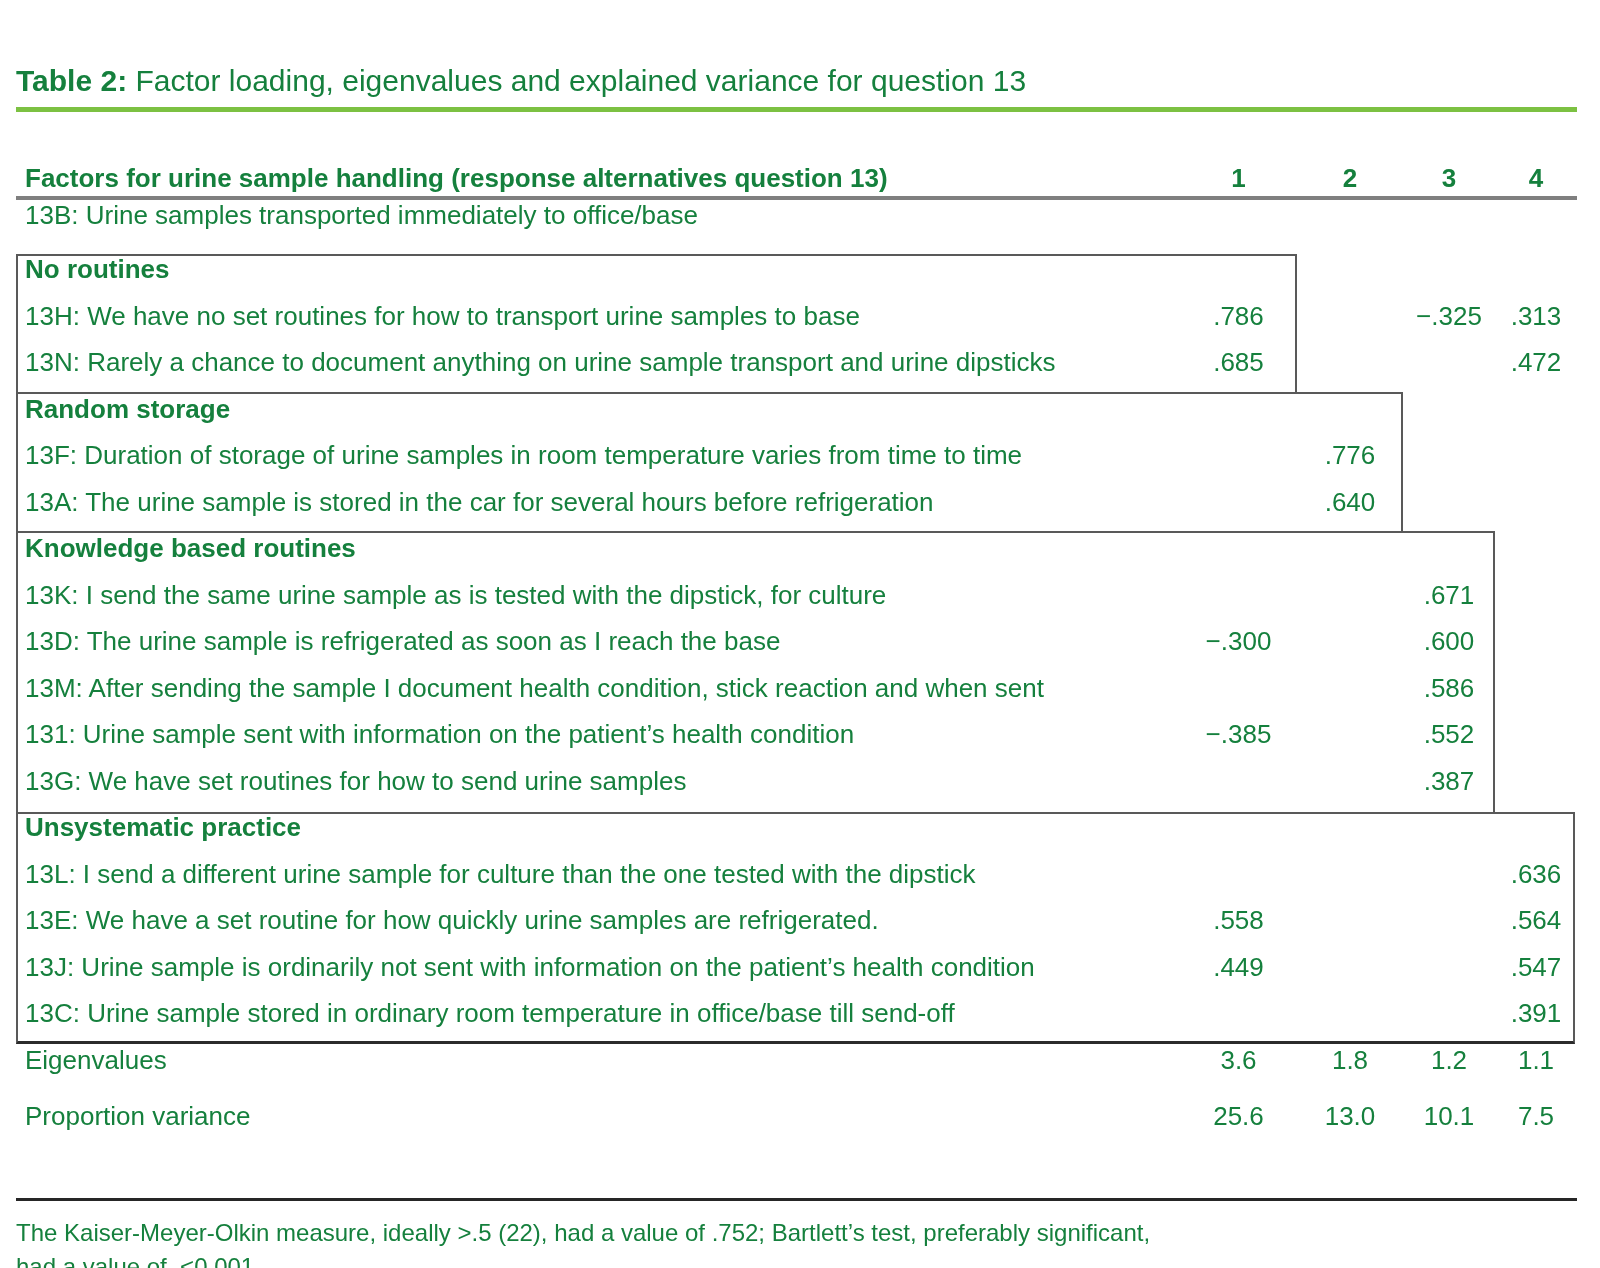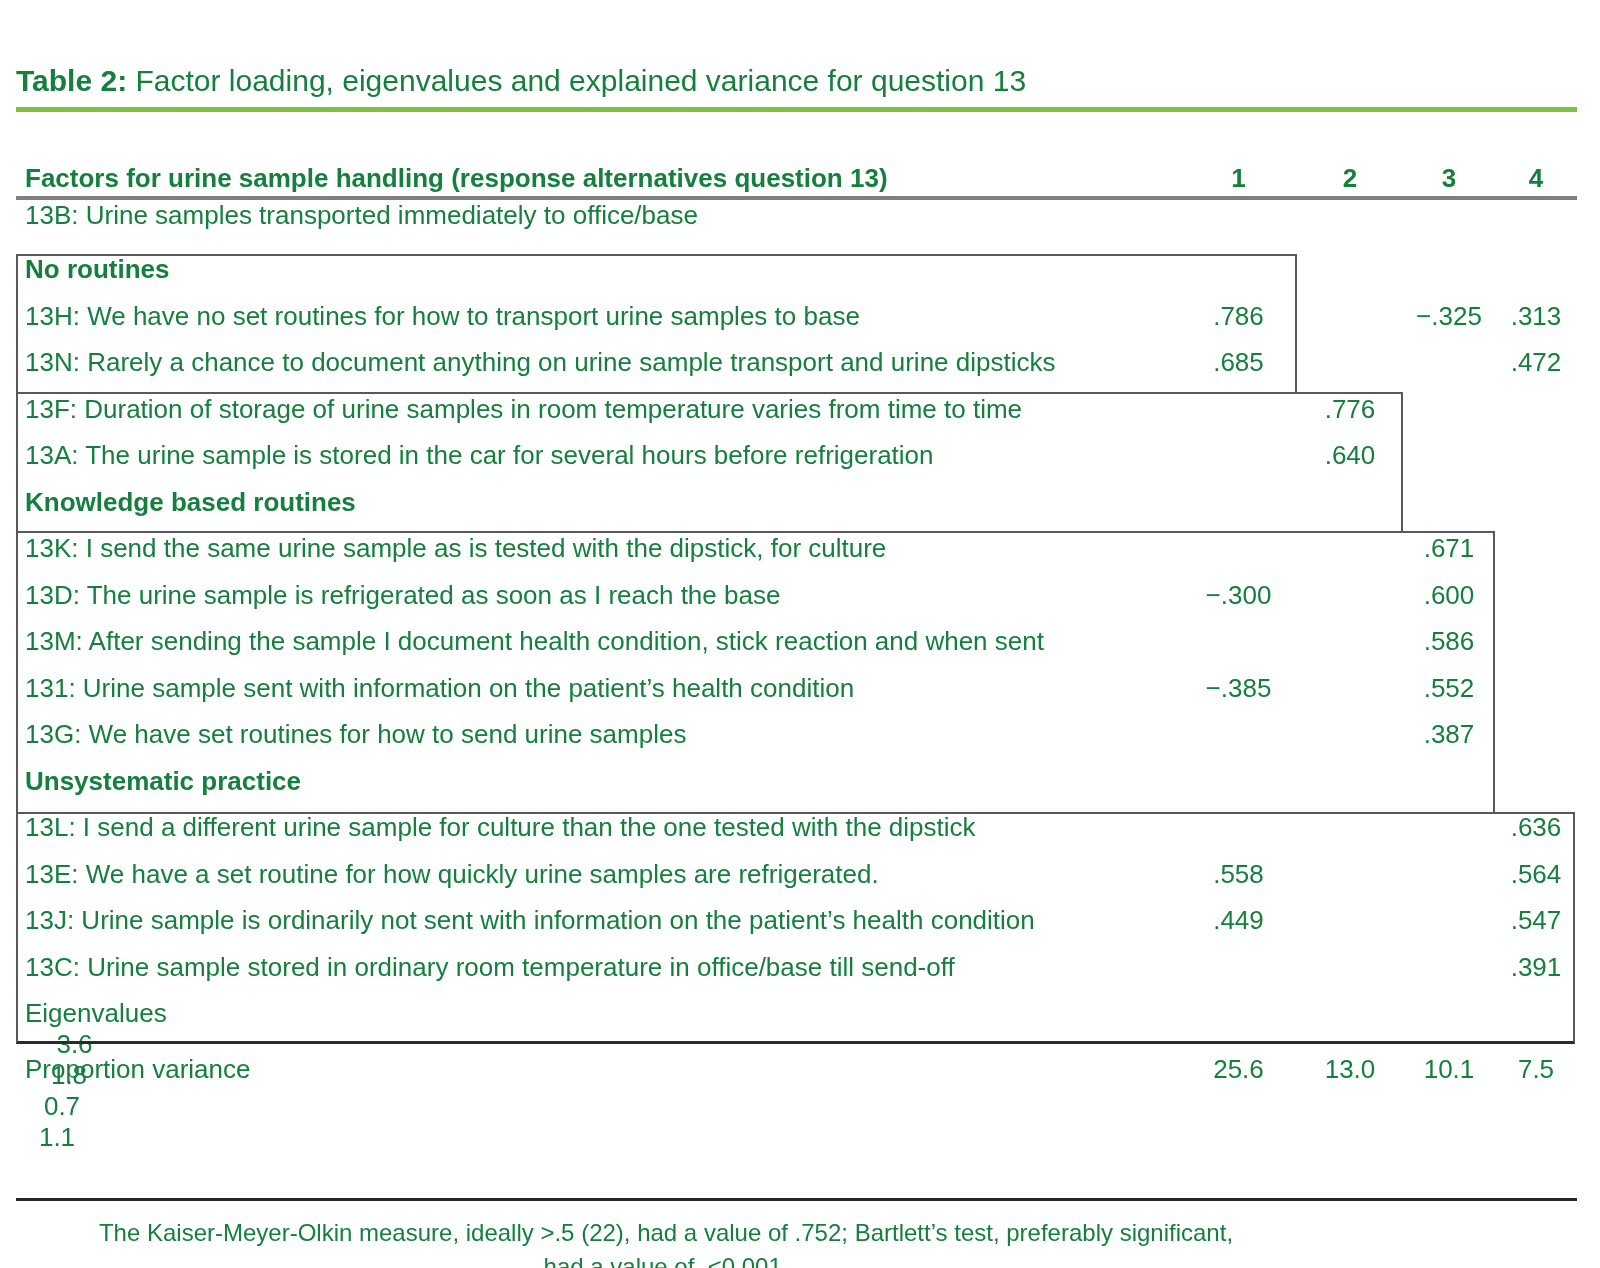--- a/index.html
+++ b/index.html
@@ -9,38 +9,38 @@
   .title{position:absolute;left:16px;top:16px;font-size:30px;white-space:pre;}
   .green-line{position:absolute;left:16px;width:1561px;height:5px;background:#7CC142;}
   .green-top{top:59px;}
   .green-bottom{top:1243px;}
   .fl-label{position:absolute;left:1180px;top:80px;width:397px;text-align:center;font-size:27px;}
   .header-row{position:absolute;left:16px;top:104px;width:1561px;height:42px;display:flex;align-items:flex-end;}
   .gray-line{position:absolute;left:16px;top:148px;width:1561px;height:4px;background:#7f7f7f;}
   .tbody{position:absolute;left:16px;top:152px;width:1561px;}
   .row{display:flex;align-items:flex-start;height:46.5px;}
   .row-intro{height:54px;}
-  .h56{height:56px;flex-direction:column;}
+  .h56{height:56px;}
   .h47{height:47px;}
   .h46{height:46px;}
   .cell{box-sizing:border-box;}
   .desc{width:1164px;padding-left:9px;white-space:pre;overflow:visible;}
   .c1{width:117px;text-align:center;}
   .c2{width:106px;text-align:center;}
   .c3{width:92px;text-align:center;}
   .c4{width:82px;text-align:center;}
   .section-title{font-weight:bold;}
   .box{position:absolute;left:0;box-sizing:border-box;border:2px solid #595959;pointer-events:none;}
   .box1{top:54px;width:1281px;height:140px;}
   .box2{top:192px;width:1387px;height:141px;}
   .box3{top:331px;width:1479px;height:283px;}
   .box4{top:612px;width:1559px;height:232px;border-bottom-width:3px;border-bottom-color:#2b2b2b;}
   .dark-line{position:absolute;left:16px;top:1150px;width:1561px;height:3px;background:#262626;}
   .footnote{position:absolute;left:16px;top:1168px;width:1300px;font-size:24px;line-height:34px;}
-  .footnote div{white-space:pre;text-align:center;}
+  .footnote div{white-space:pre;}
 </style>
 </head>
 <body>
 
 <div class="page">
 
   <div class="title"><span class="bold">Table 2:</span><span> Factor loading, eigenvalues and explained variance for question 13</span></div>
 
   <div class="green-line green-top"></div>
 
@@ -82,20 +82,23 @@
     </div>
     <div class="row">
       <div class="cell desc">13N: Rarely a chance to document anything on urine sample transport and urine dipsticks</div>
       <div class="cell c1">.685</div>
       <div class="cell c2"></div>
       <div class="cell c3"></div>
       <div class="cell c4">.472</div>
     </div>
 
     <div class="row">
+      <div class="cell desc section-title">Random storage</div>
+    </div>
+    <div class="row">
       <div class="cell desc">13F: Duration of storage of urine samples in room temperature varies from time to time</div>
       <div class="cell c1"></div>
       <div class="cell c2">.776</div>
       <div class="cell c3"></div>
       <div class="cell c4"></div>
     </div>
     <div class="row">
       <div class="cell desc">13A: The urine sample is stored in the car for several hours before refrigeration</div>
       <div class="cell c1"></div>
       <div class="cell c2">.640</div>
@@ -171,21 +174,21 @@
       <div class="cell c1"></div>
       <div class="cell c2"></div>
       <div class="cell c3"></div>
       <div class="cell c4">.391</div>
     </div>
 
     <div class="row h56">
       <div class="cell desc">Eigenvalues</div>
       <div class="cell c1">3.6</div>
       <div class="cell c2">1.8</div>
-      <div class="cell c3">0.7</div>
+      <div class="cell c3">1.2</div>
       <div class="cell c4">1.1</div>
     </div>
     <div class="row h47">
       <div class="cell desc">Proportion variance</div>
       <div class="cell c1">25.6</div>
       <div class="cell c2">13.0</div>
       <div class="cell c3">10.1</div>
       <div class="cell c4">7.5</div>
     </div>
 

